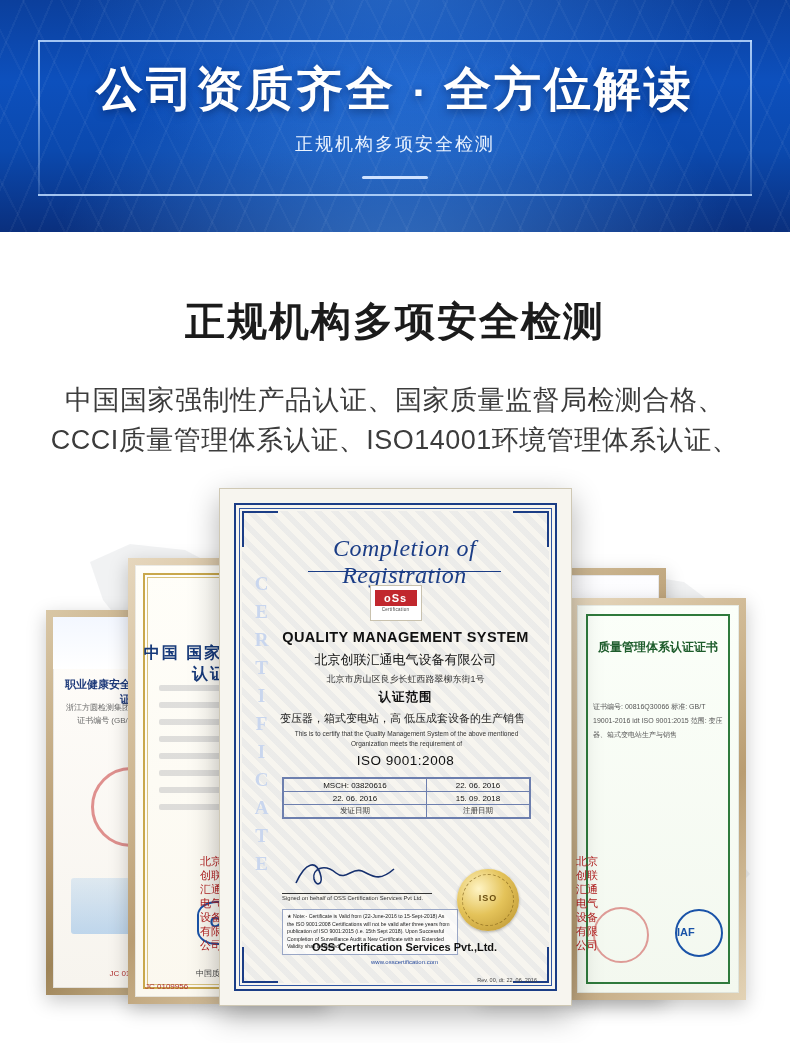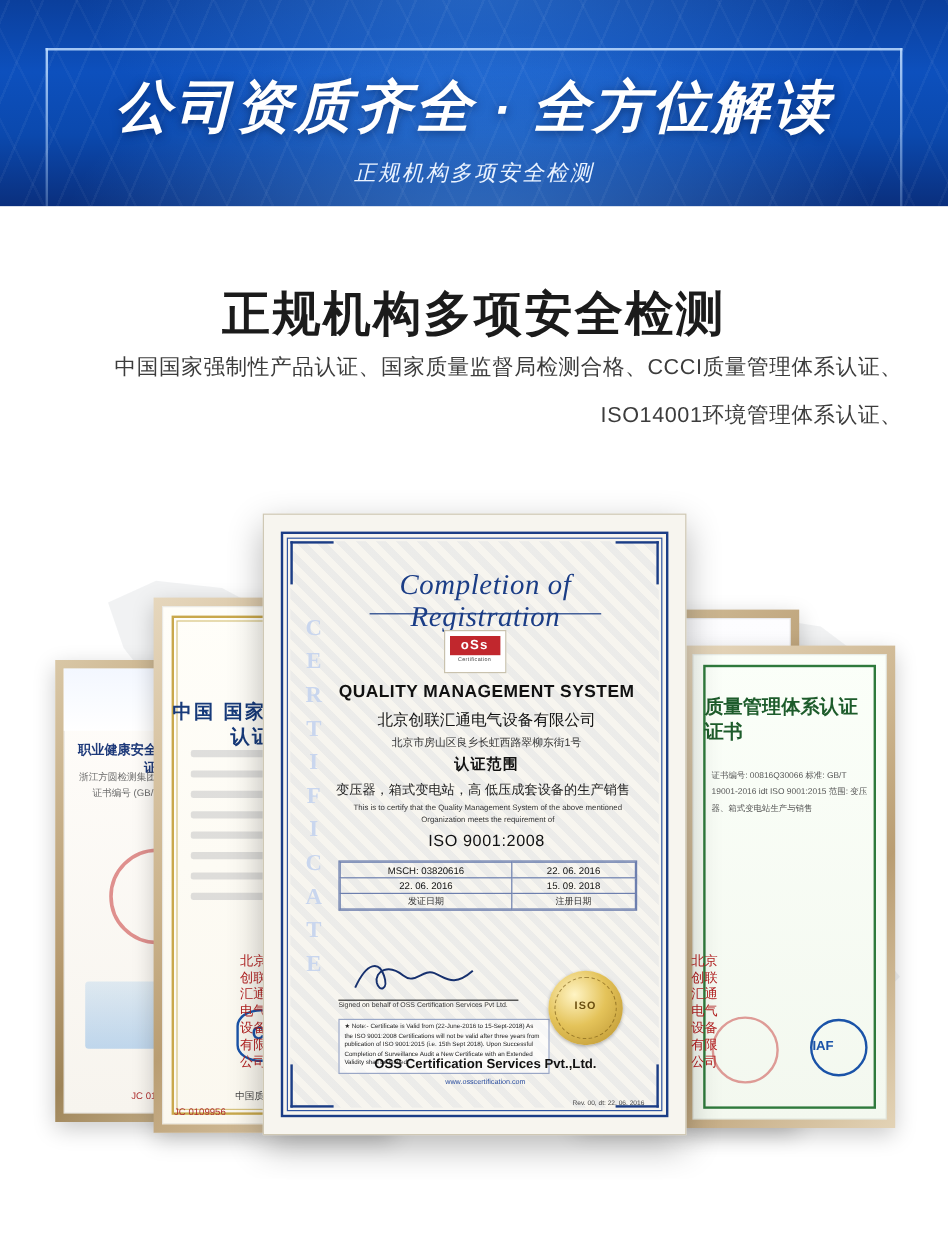--- a/index.html
+++ b/index.html
@@ -5,27 +5,26 @@
   html,body{margin:0;padding:0;}
   body{
     width:790px;height:1043px;overflow:hidden;
     font-family:"Liberation Sans","DejaVu Sans",sans-serif;
     background:#ffffff;
   }
   .page{position:relative;width:790px;height:1043px;overflow:hidden;}
 
   
   .hero{
-    position:relative;width:790px;height:172px;
+    position:relative;width:790px;height:232px;
     background:
       radial-gradient(ellipse at 50% 120%, rgba(90,170,255,.55) 0%, rgba(12,70,160,0) 62%),
       radial-gradient(ellipse at 50% -10%, rgba(70,150,245,.45) 0%, rgba(10,60,150,0) 60%),
       linear-gradient(180deg,#0b3f9c 0%, #0d50bd 35%, #0b49ae 65%, #0a2f7d 100%);
     overflow:hidden;
-    font-style:italic;
   }
   .hero:before{
     content:"";position:absolute;left:-10%;top:-40%;width:120%;height:180%;
     background:
       repeating-linear-gradient(115deg, rgba(255,255,255,.045) 0px, rgba(255,255,255,.045) 2px, rgba(255,255,255,0) 2px, rgba(255,255,255,0) 26px),
       repeating-linear-gradient(65deg, rgba(255,255,255,.035) 0px, rgba(255,255,255,.035) 2px, rgba(255,255,255,0) 2px, rgba(255,255,255,0) 34px);
     transform:rotate(-2deg);
   }
   .hero-frame{
     position:absolute;left:38px;top:40px;width:714px;height:152px;
@@ -60,22 +59,22 @@
   }
   .map{
     position:absolute;left:0;top:180px;width:790px;height:560px;opacity:.1;
   }
   .sec-title{
     position:absolute;left:0;right:0;top:62px;text-align:center;
     font-size:40px;font-weight:bold;color:#1b1b1b;letter-spacing:2px;
     font-family:"DejaVu Sans","Liberation Sans",sans-serif;
   }
   .sec-desc{
-    position:absolute;left:38px;right:38px;top:114px;text-align:right;
-    font-size:18px;line-height:40px;color:#3c3c3c;letter-spacing:.5px;
+    position:absolute;left:38px;right:38px;top:148px;text-align:center;
+    font-size:27px;line-height:40px;color:#3c3c3c;letter-spacing:.5px;
   }
 
   
   .gallery{position:absolute;left:0;top:248px;width:790px;height:560px;}
 
   .cert{position:absolute;box-sizing:border-box;}
   .frame{
     position:absolute;inset:0;
     background:linear-gradient(135deg,#e6d7bd,#cbb38c 40%,#b99d72 60%,#e3d3b6);
     box-shadow:0 6px 18px rgba(0,0,0,.22);
@@ -107,21 +106,21 @@
   .c2-lines div{height:6px;background:rgba(60,70,90,.16);margin-bottom:11px;border-radius:2px;}
   .c2-lines div:nth-child(2n){width:72%;}
   .c2-logo{position:absolute;left:50%;transform:translateX(-50%);bottom:52px;width:58px;height:40px;border:2px solid #1a53a8;border-radius:20px/14px;color:#1a53a8;font-size:15px;font-weight:bold;text-align:center;line-height:38px;letter-spacing:1px;}
   .c2-foot{position:absolute;left:0;right:0;bottom:18px;text-align:center;font-size:8px;color:#444;}
   .c2-no{position:absolute;left:10px;bottom:6px;font-size:8px;color:#b03030;}
 
   
   .c5{right:44px;top:118px;width:176px;height:402px;}
   .c5 .paper{background:linear-gradient(180deg,#fbfff9,#f3f8ef);}
   .c5-bord{position:absolute;inset:9px;border:2px solid #2f7a3c;}
-  .c5-t{position:absolute;left:10px;right:10px;top:34px;text-align:left;font-size:16px;font-weight:bold;color:#1d5c2b;}
+  .c5-t{position:absolute;left:10px;right:10px;top:34px;text-align:center;font-size:12px;font-weight:bold;color:#1d5c2b;}
   .c5-rows{position:absolute;left:16px;right:16px;top:95px;font-size:7px;color:#555;line-height:14px;}
   .c5-iaf{position:absolute;right:16px;bottom:36px;width:44px;height:44px;border-radius:50%;border:2px solid #1a53a8;color:#1a53a8;font-size:11px;font-weight:bold;text-align:left;line-height:42px;}
   .c5-seal{position:absolute;left:16px;bottom:30px;width:52px;height:52px;border-radius:50%;border:2px solid rgba(196,40,40,.45);}
 
   
   .c4{right:124px;top:88px;width:186px;height:430px;}
   .c4 .paper{background:linear-gradient(180deg,#fdfdff,#f4f5fb);}
   .c4-t{position:absolute;left:0;right:0;top:50px;text-align:center;font-size:13px;font-weight:bold;color:#2a2a2a;letter-spacing:2px;}
   .c4-t2{position:absolute;left:0;right:0;top:136px;text-align:center;font-size:12px;font-weight:bold;color:#2a2a2a;letter-spacing:2px;}
   .c4-rows{position:absolute;left:14px;right:14px;top:180px;font-size:7px;color:#5a5a5a;line-height:15px;}

